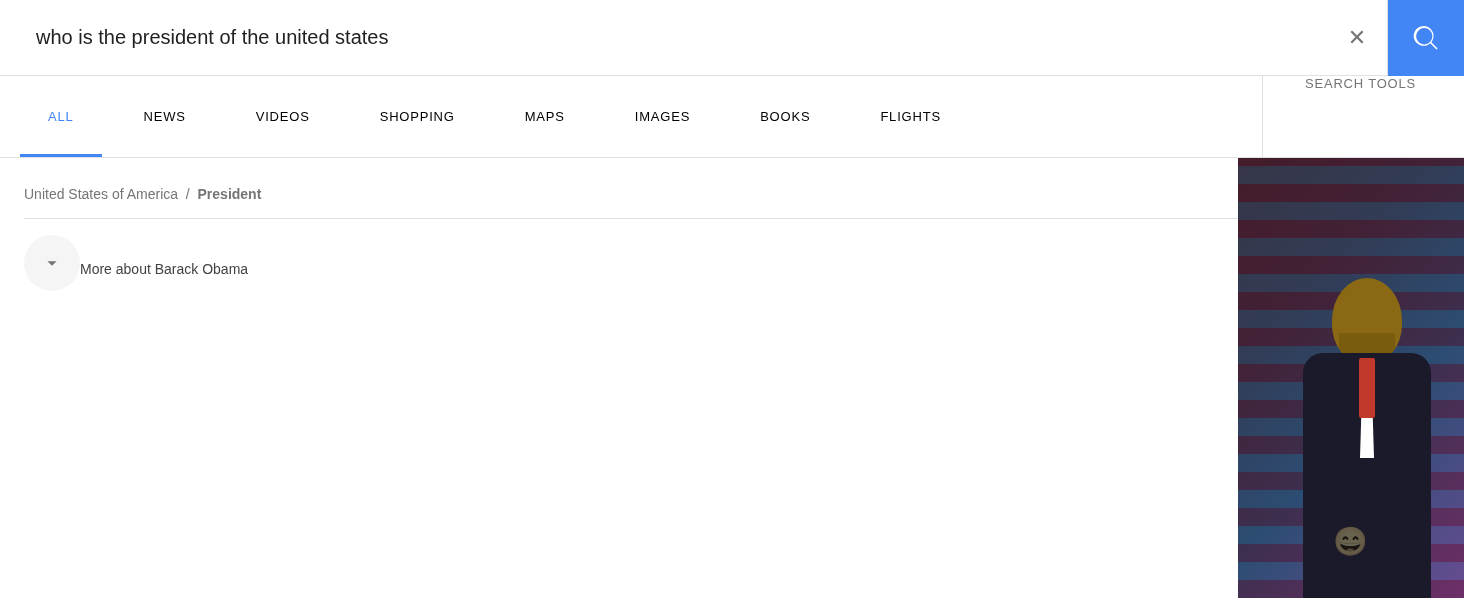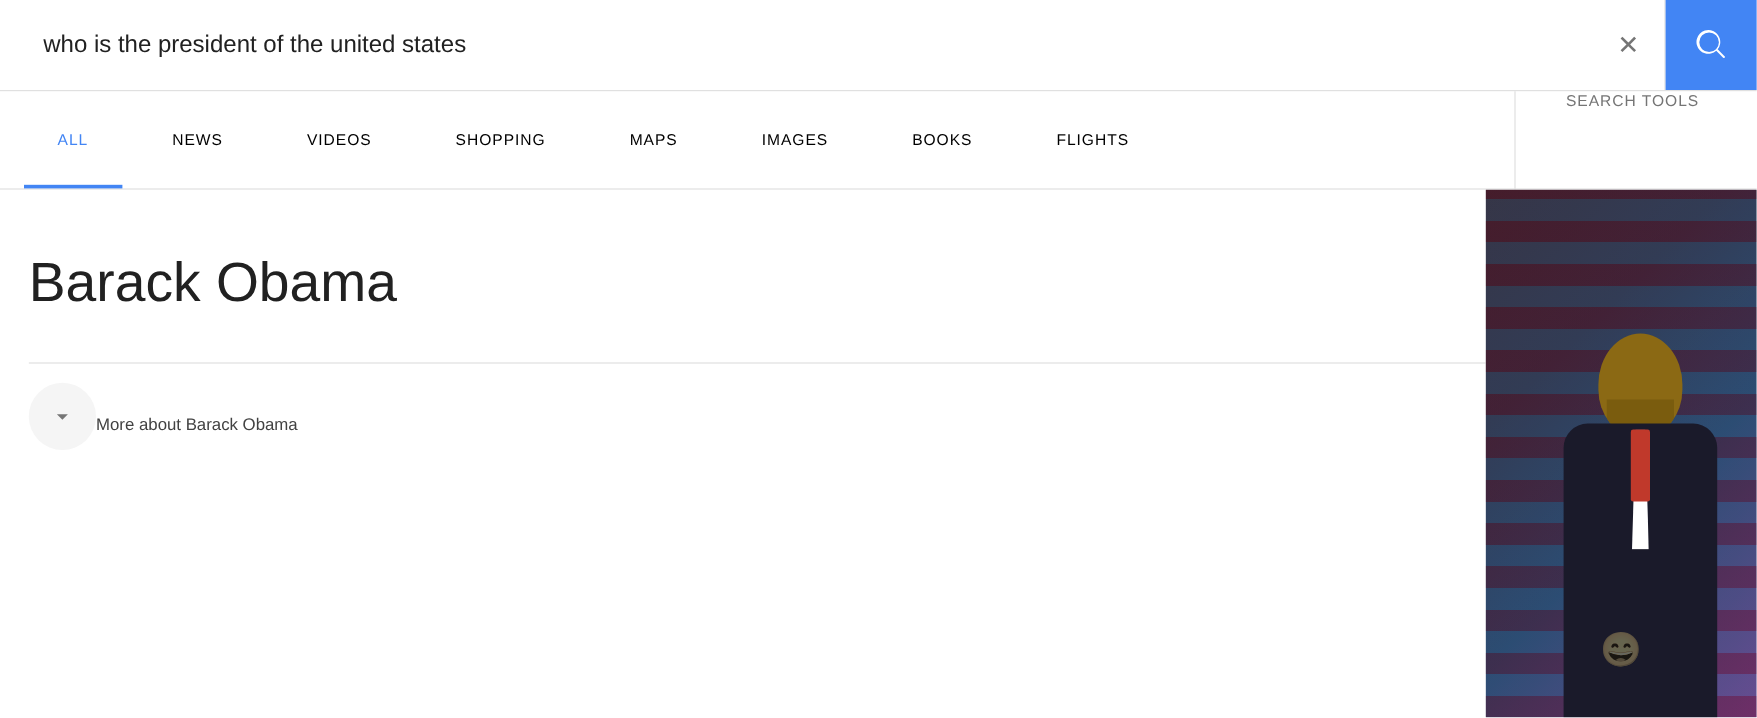--- a/index.html
+++ b/index.html
@@ -1,21 +1,21 @@
 <!DOCTYPE html>
 <html><head>
   <meta charset="utf-8">
   <style>
     * { margin: 0; padding: 0; box-sizing: border-box; }
     body { font-family: Arial, sans-serif; background: #fff; width: 1464px; }
 
     
     .search-bar {
       display: flex;
-      align-items: flex-end;
+      align-items: center;
       height: 76px;
       border-bottom: 1px solid #e0e0e0;
       padding: 0 0 0 20px;
     }
     .search-input {
       flex: 1;
       font-size: 20px;
       color: #212121;
       border: none;
       outline: none;
@@ -313,21 +313,25 @@
     <span>FLIGHTS</span>
   </div>
   <div class="nav-divider"></div>
   <div class="nav-search-tools">
     <span>SEARCH TOOLS</span>
   </div>
 </div>
 
 <div class="content">
   <div class="main-content">
-    <div class="person-name">Barack Obama</div>
+    <div class="breadcrumb">
+      <span>United States of America</span>
+      &nbsp;<span>/</span>&nbsp;
+      <span class="bold">President</span>
+    </div>
     <div class="divider-h"></div>
     <div class="expand-section">
       <button class="expand-btn">
         <svg viewBox="0 0 24 24" xmlns="http://www.w3.org/2000/svg">
           <path d="M7 10l5 5 5-5z"></path>
         </svg>
       </button>
       <div class="more-about">More about Barack Obama</div>
     </div>
   </div>

